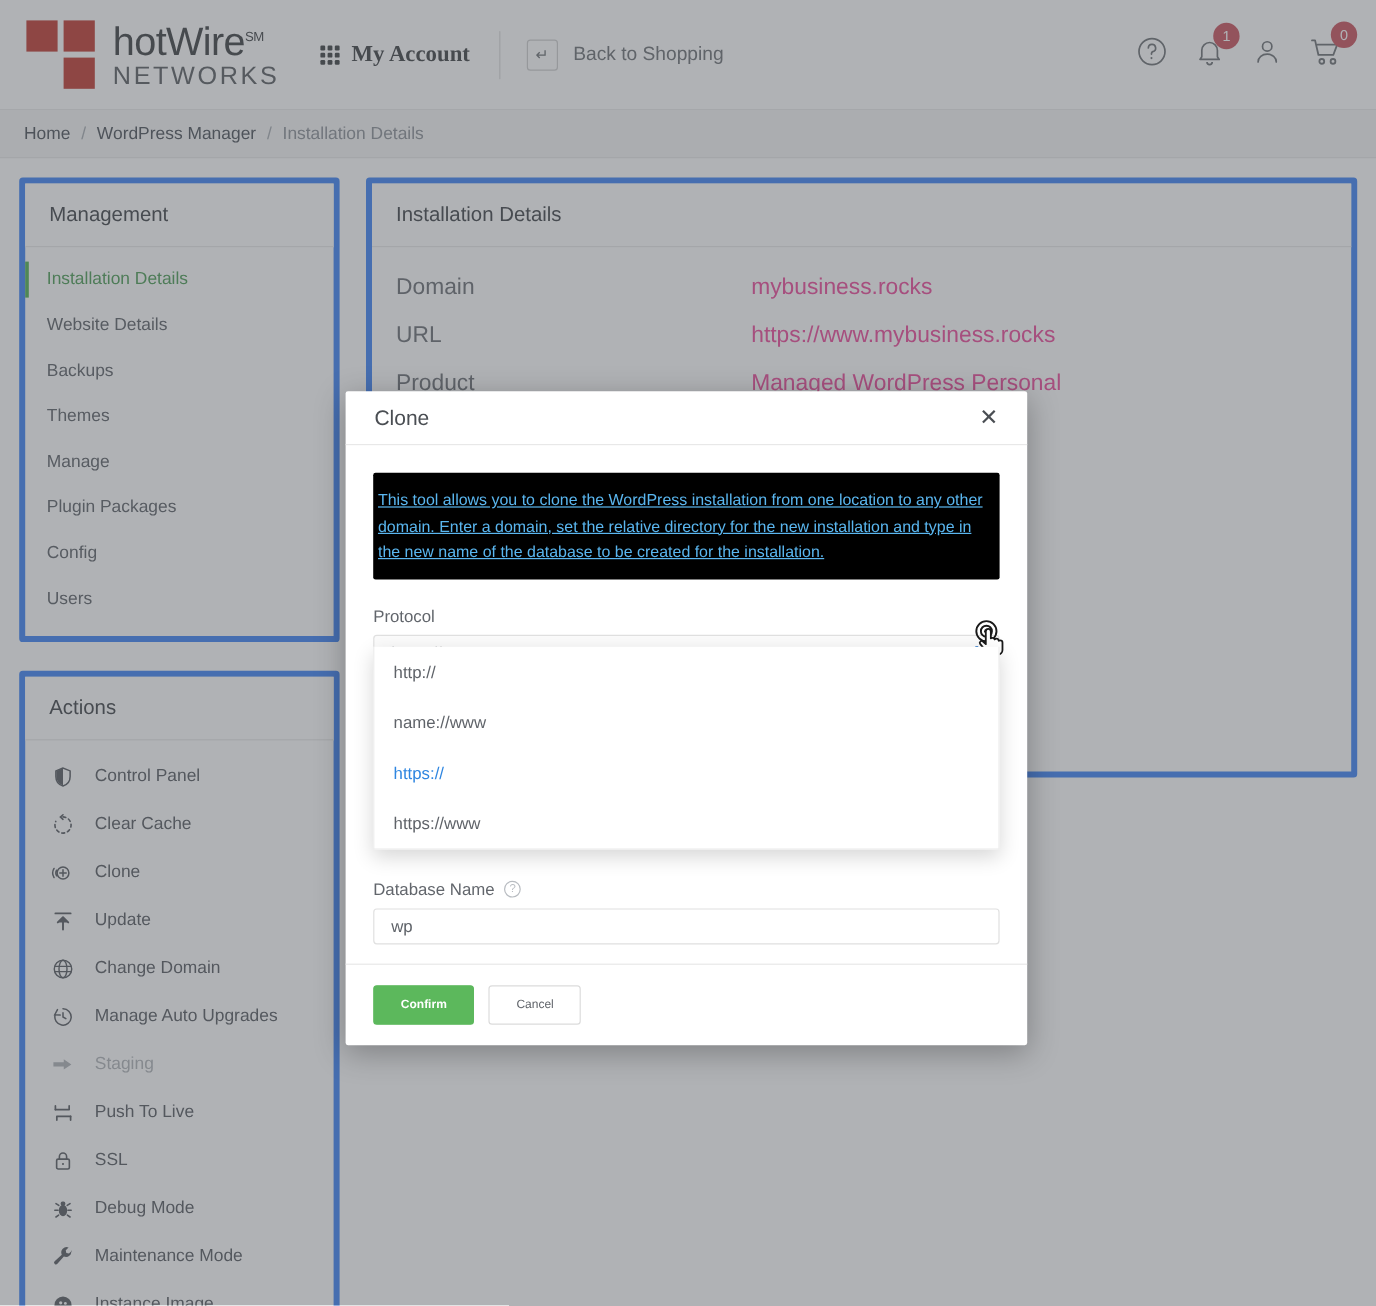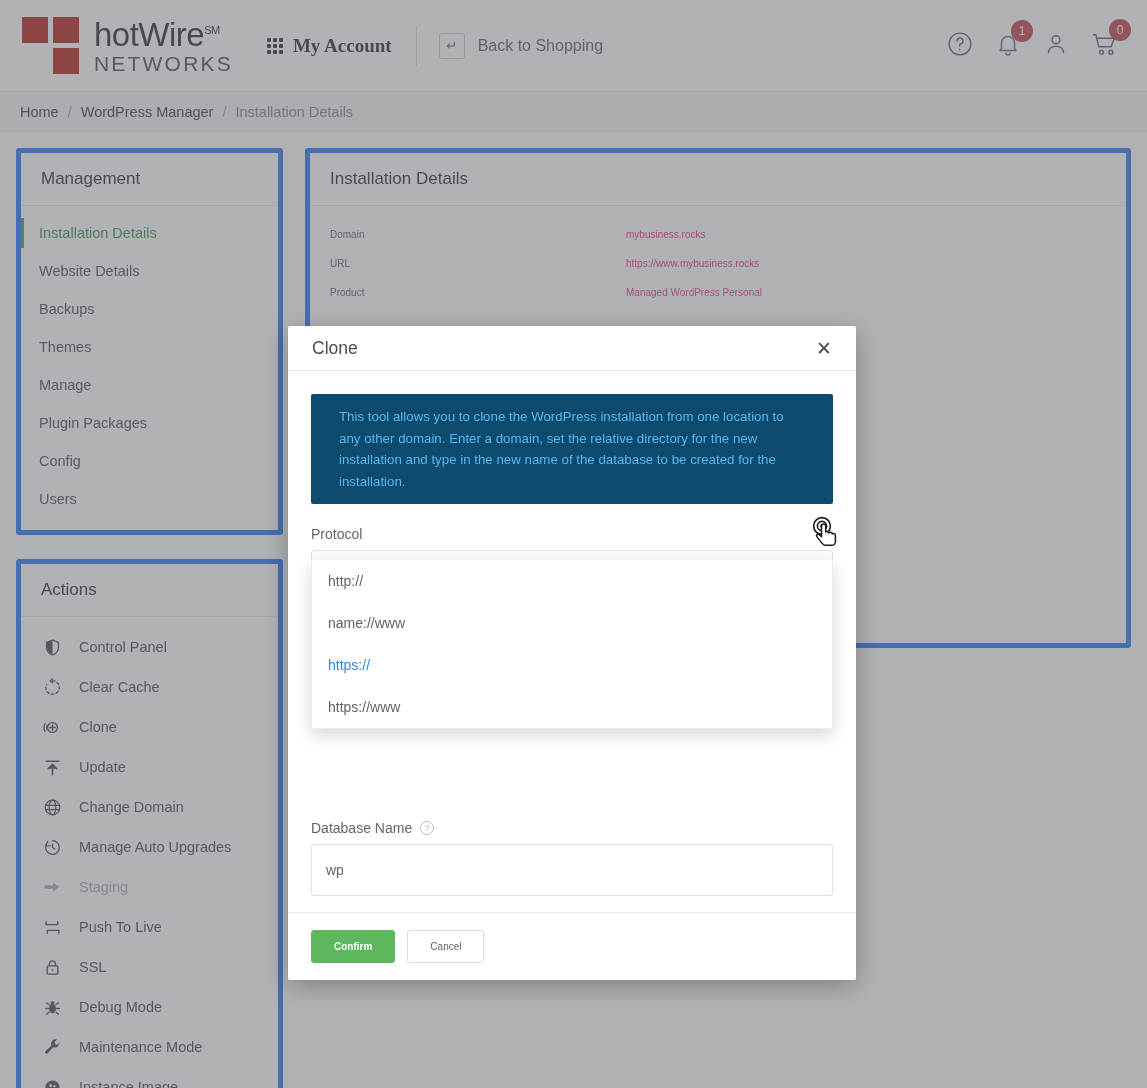--- a/index.html
+++ b/index.html
@@ -75,52 +75,52 @@
 
   .actions-card { margin-top:24px; }
   .act-list { padding:10px 0 14px 0; }
   .act-item { display:flex; align-items:center; gap:16px; padding:9px 20px; font-size:14.5px; color:#55595f; }
   .act-item.disabled { color:#b0b4b8; }
   .act-ico { width:22px; height:22px; flex:0 0 22px; display:flex; align-items:center; justify-content:center; color:#55595f; }
   .act-item.disabled .act-ico { color:#b0b4b8; }
 
   .main { flex:1; }
   .det-rows { padding:14px 0 22px 0; }
-  .det-row { display:flex; padding:9px 20px; font-size:10px; }
+  .det-row { display:flex; padding:9px 20px; font-size:19px; }
   .det-key { width:296px; color:#6a6e74; }
   .det-val { color:#ec4899; }
   .main-card { min-height:500px; }
 
   
   #scrim { position:absolute; inset:0; background:rgba(83,88,94,.46); }
 
   
   .modal {
     position:absolute; left:288px; top:326px; width:568px;
     background:#fff; box-shadow:0 6px 26px rgba(0,0,0,.28); border-radius:2px;
   }
   .modal-head {
     height:45px; display:flex; align-items:center; padding:0 24px;
     border-bottom:1px solid #e8e8e8;
   }
   .modal-title { font-size:17.5px; color:#4a4e53; font-weight:400; }
   .modal-x { margin-left:auto; font-size:19px; color:#4a4e53; cursor:pointer; line-height:1; }
   .modal-body { padding:23px 23px 16px 23px; }
   .alert {
-    background:#0c4a6e; color:#5ab6ef; font-size:13.3px; line-height:1.62;
-    padding:12px 28px; border-radius:2px;
+    background:#000000; color:#5ab6ef; font-size:13.3px; line-height:1.62;
+    padding:12px 4px; border-radius:2px;text-decoration:underline;
   }
   .field { margin-top:22px; position:relative; }
   .flabel { font-size:14px; color:#62666c; margin-bottom:8px; display:flex; align-items:center; gap:8px;}
   .qmark {
     width:14px; height:14px; border-radius:50%; border:1px solid #b8bcc1; color:#b8bcc1;
     font-size:9.5px; display:inline-flex; align-items:center; justify-content:center; line-height:1;
   }
   .control {
-    height:52px; border:1px solid #e0e0e0; border-radius:3px; background:#fbfbfb;
+    height:30px; border:1px solid #e0e0e0; border-radius:3px; background:#fbfbfb;
     display:flex; align-items:center; padding:0 12px 0 14px; font-size:14px; color:#5f6369;
   }
   .control.input { background:#fff; }
   .chev { margin-left:auto; color:#2f79c9; font-size:11px; }
 
   .dropdown {
     position:absolute; left:0; right:0; top:34px; background:#fff;
     box-shadow:0 6px 16px rgba(0,0,0,.16); border:1px solid #ededed; border-top:none;
     z-index:5;
   }

